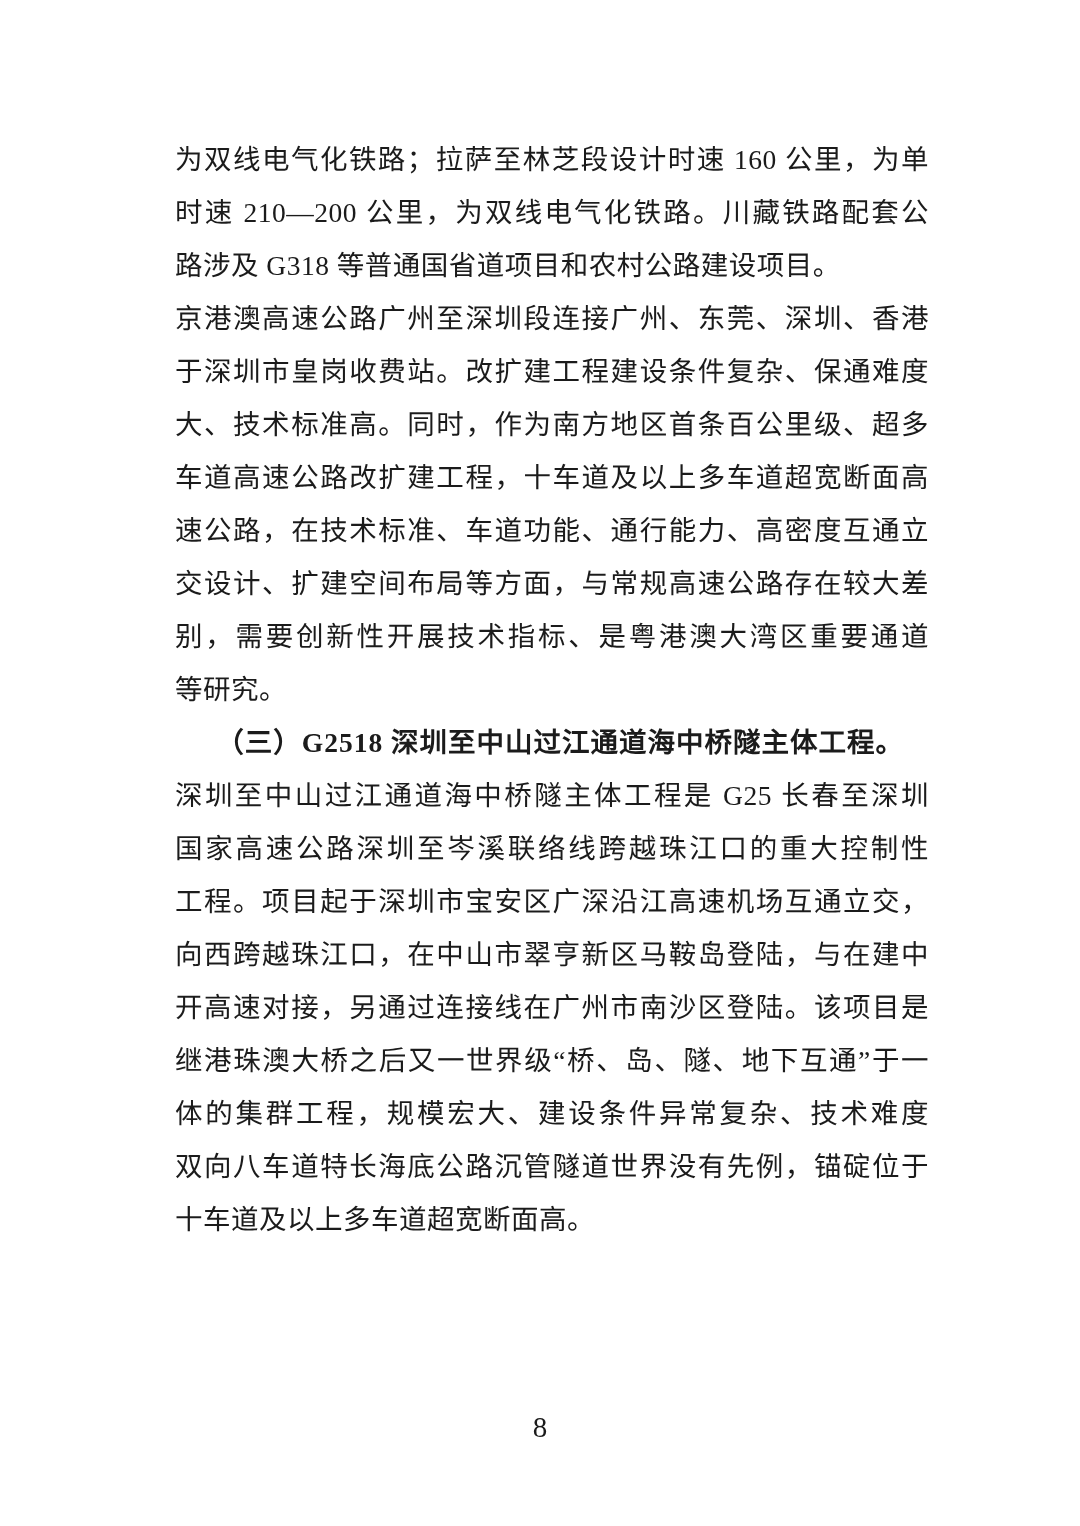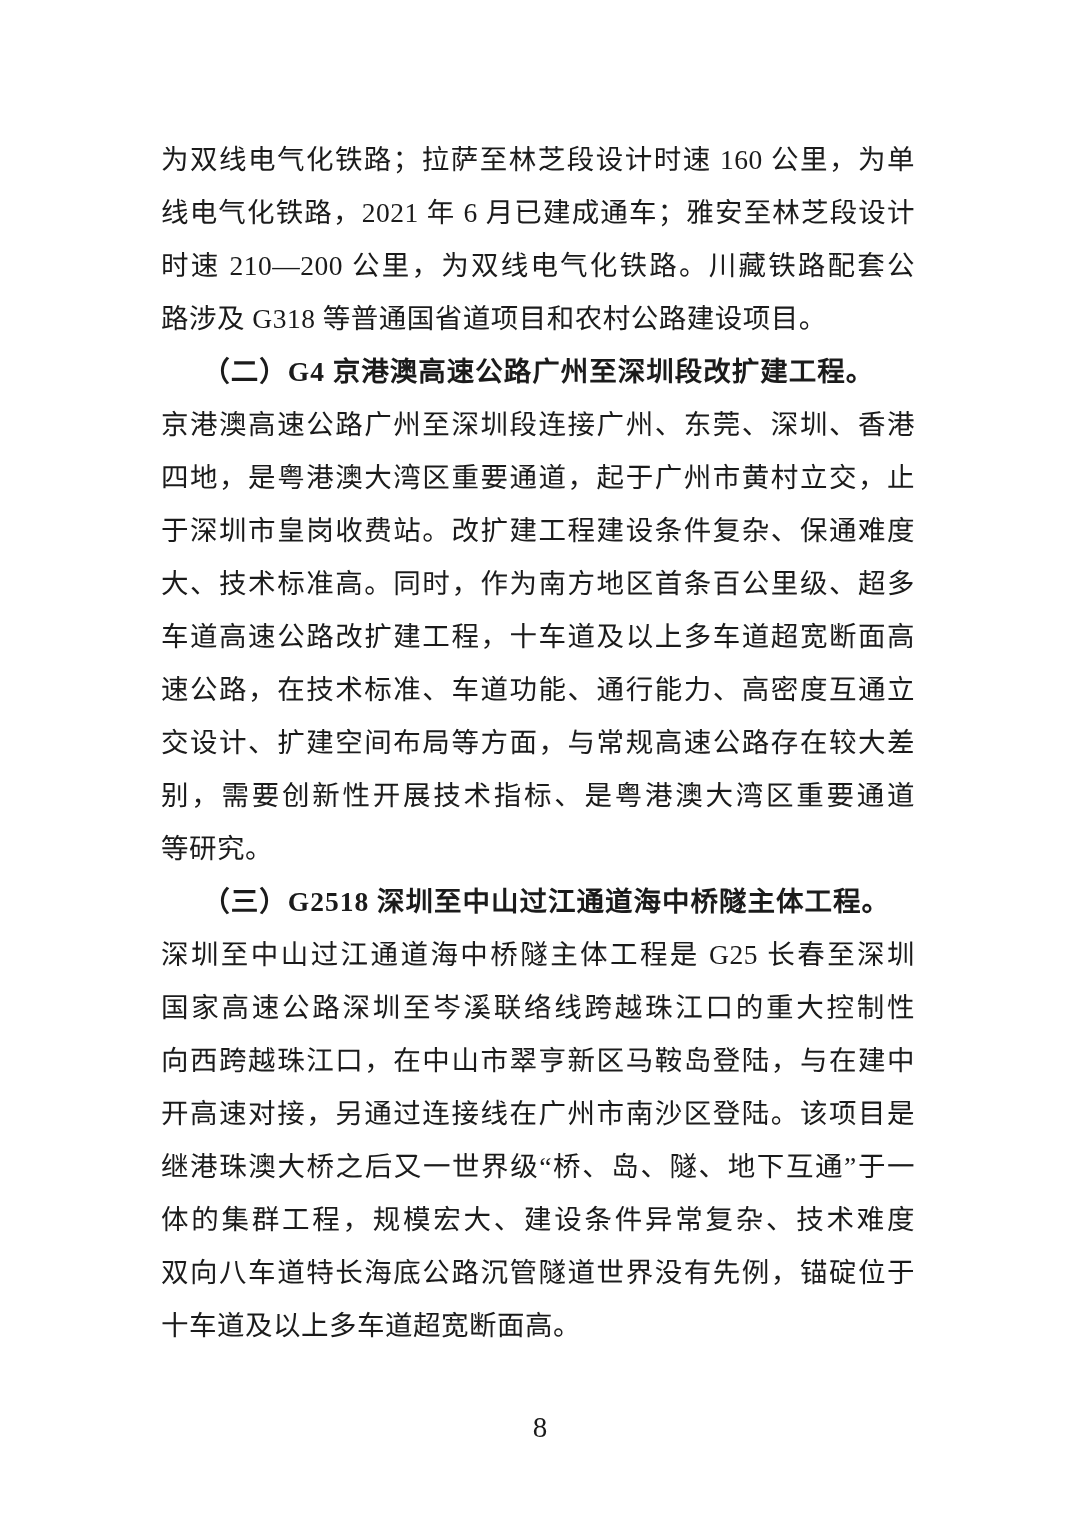--- a/index.html
+++ b/index.html
@@ -11,21 +11,21 @@
     position: relative;
     width: 1080px;
     height: 1526px;
     background: #ffffff;
     color: #1b1b1b;
     font-family: "Liberation Serif", "DejaVu Serif", serif;
     overflow: hidden;
   }
   .doc {
     position: absolute;
-    left: 161px;
+    left: 175px;
     top: 133px;
     width: 754px;
   }
   .para {
     margin: 0;
     padding: 0;
   }
   .line {
     font-size: 27.5px;
     line-height: 53px;
@@ -60,44 +60,40 @@
     color: #1b1b1b;
   }
 </style>
 </head>
 <body>
 
 <main class="page">
   <div class="doc">
       <div class="para body">
         <div class="line justify">为双线电气化铁路；拉萨至林芝段设计时速 160 公里，为单</div>
-        <div class="line justify">线电气化铁路，2021 年 6 月已建成通车；雅安至林芝段设计</div>
         <div class="line justify">时速 210—200 公里，为双线电气化铁路。川藏铁路配套公</div>
         <div class="line plain">路涉及 G318 等普通国省道项目和农村公路建设项目。</div>
       </div>
-      <div class="para heading">
-        <div class="line plain">（二）G4 京港澳高速公路广州至深圳段改扩建工程。</div>
-      </div>
       <div class="para body">
         <div class="line justify">京港澳高速公路广州至深圳段连接广州、东莞、深圳、香港</div>
-        <div class="line justify">四地，是粤港澳大湾区重要通道，起于广州市黄村立交，止</div>
         <div class="line justify">于深圳市皇岗收费站。改扩建工程建设条件复杂、保通难度</div>
         <div class="line justify">大、技术标准高。同时，作为南方地区首条百公里级、超多</div>
         <div class="line justify">车道高速公路改扩建工程，十车道及以上多车道超宽断面高</div>
         <div class="line justify">速公路，在技术标准、车道功能、通行能力、高密度互通立</div>
         <div class="line justify">交设计、扩建空间布局等方面，与常规高速公路存在较大差</div>
         <div class="line justify">别，需要创新性开展技术指标、是粤港澳大湾区重要通道</div>
         <div class="line plain">等研究。</div>
       </div>
       <div class="para heading">
         <div class="line plain">（三）G2518 深圳至中山过江通道海中桥隧主体工程。</div>
       </div>
       <div class="para body">
         <div class="line justify">深圳至中山过江通道海中桥隧主体工程是 G25 长春至深圳</div>
         <div class="line justify">国家高速公路深圳至岑溪联络线跨越珠江口的重大控制性</div>
+        <div class="line justify">工程。项目起于深圳市宝安区广深沿江高速机场互通立交，</div>
         <div class="line justify">向西跨越珠江口，在中山市翠亨新区马鞍岛登陆，与在建中</div>
         <div class="line justify">开高速对接，另通过连接线在广州市南沙区登陆。该项目是</div>
         <div class="line justify">继港珠澳大桥之后又一世界级“桥、岛、隧、地下互通”于一</div>
         <div class="line justify">体的集群工程，规模宏大、建设条件异常复杂、技术难度高，</div>
         <div class="line justify">双向八车道特长海底公路沉管隧道世界没有先例，锚碇位于</div>
         <div class="line plain">十车道及以上多车道超宽断面高。</div>
       </div>
     </div>
   <div class="pagenum">8</div>
 </main>

